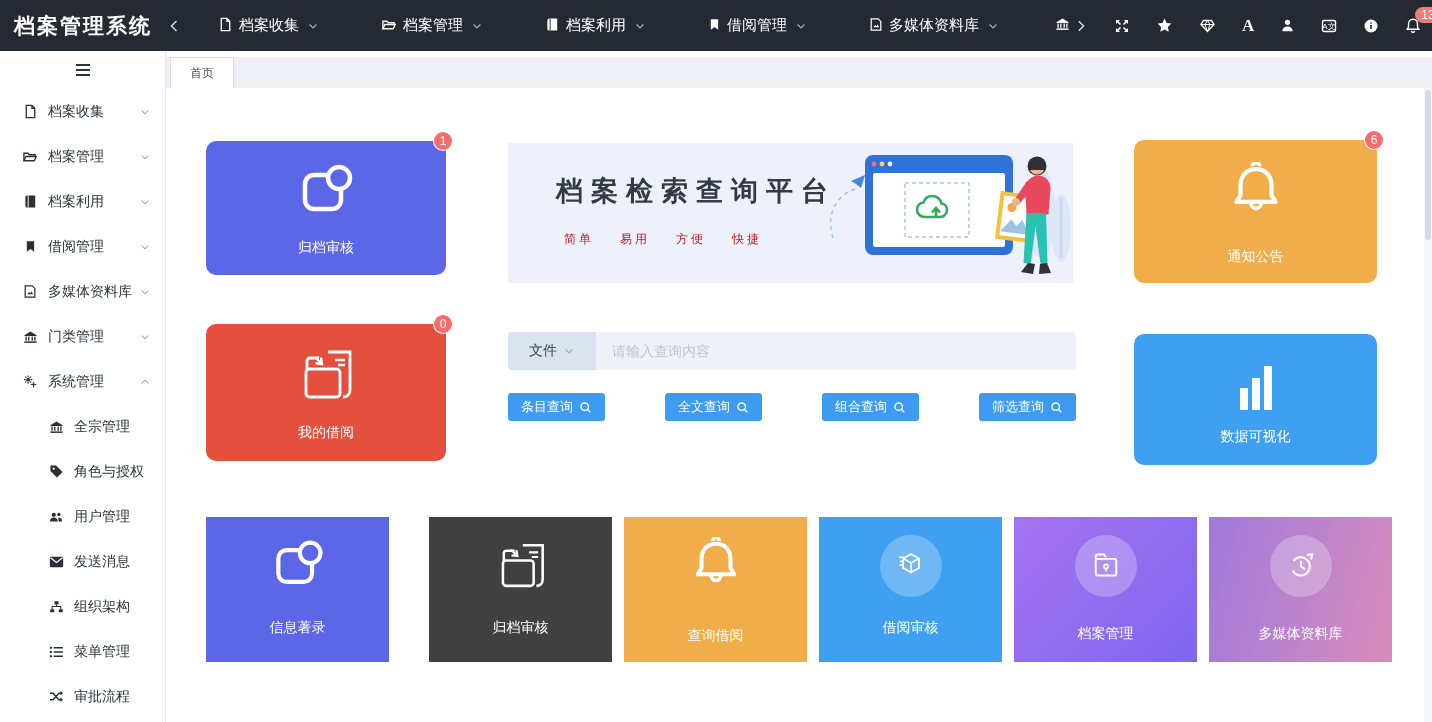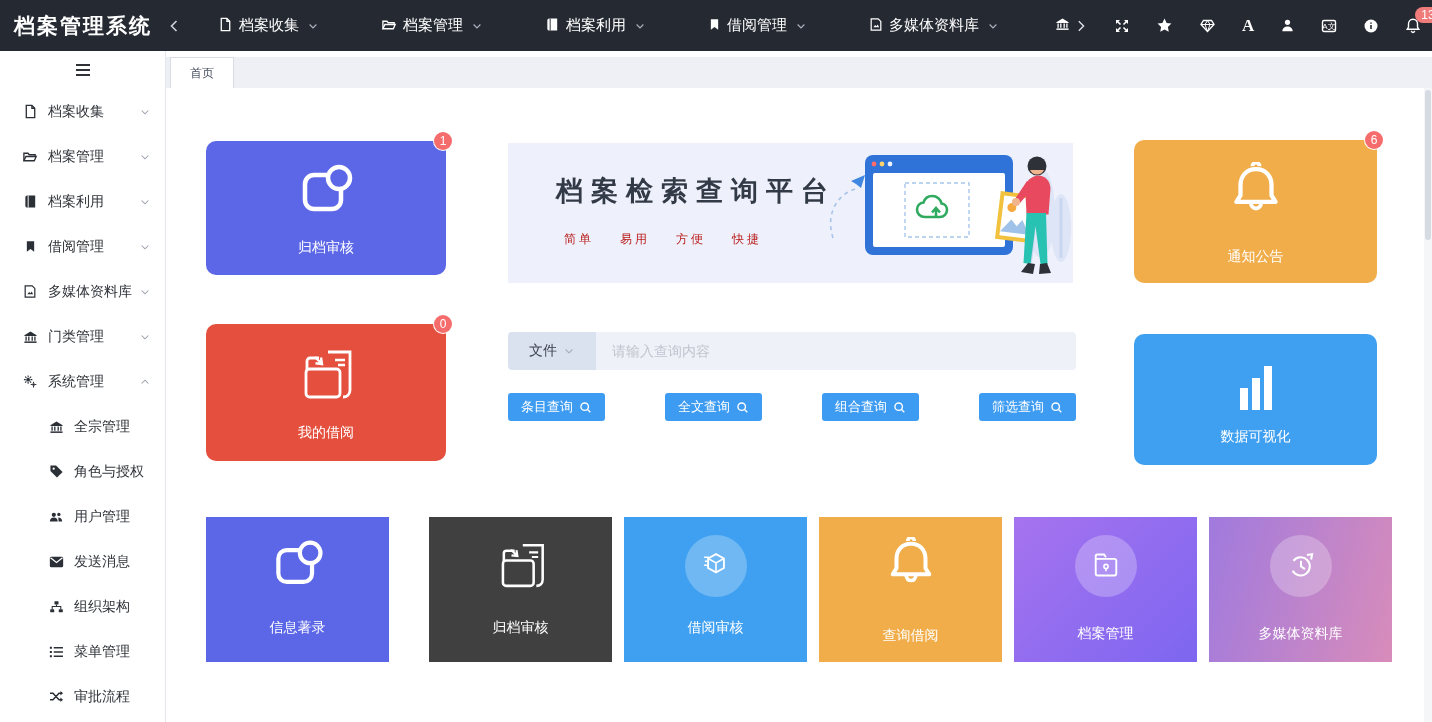--- a/index.html
+++ b/index.html
@@ -580,41 +580,41 @@
             <svg width="58" height="56" viewBox="0 0 64 62">
                 <path d="M34 8h22v38c0 4.5-3 7-7 7" fill="none" stroke="#fff" stroke-width="2.8"></path>
                 <path d="M41 16h10M44 21h7" stroke="#fff" stroke-width="2.4"></path>
                 <path d="M13 26v-9a3 3 0 0 1 3-3h9" fill="none" stroke="#fff" stroke-width="2.8"></path>
                 <path d="M21 13l7 7m-1-6.5l1 6.5-6.5-.8" fill="none" stroke="#fff" stroke-width="2.4"></path>
                 <rect x="12" y="25" width="34" height="28" rx="3.5" fill="none" stroke="#fff" stroke-width="2.8"></rect>
               </svg>
           </span>
           <span class="sc-label">归档审核</span>
         </div>
+        <div class="sc-card sc-2">
+          <span class="sc-icon">
+            <svg width="54" height="58" viewBox="0 0 48 52">
+                <path d="M24 6c-8.2 0-13 6-13 13.5v8.5l-3.4 5.5h32.8L37 28v-8.5C37 12 32.2 6 24 6z" fill="none" stroke="#fff" stroke-width="3.6" stroke-linejoin="round"></path>
+                <path d="M21 3.5a3 3 0 0 1 6 0" fill="none" stroke="#fff" stroke-width="3.2"></path>
+                <path d="M19.5 34c.5 3.4 2.3 5 4.5 5s4-1.6 4.5-5" fill="none" stroke="#fff" stroke-width="3.2"></path>
+              </svg>
+          </span>
+          <span class="sc-label">查询借阅</span>
+        </div>
         <div class="sc-card sc-3">
           <span class="sc-icon">
             <span class="sc-circle">
               <svg width="38" height="38" viewBox="0 0 48 48">
                   <path d="M24 9l10 5.5v12L24 32l-10-5.5v-12z" fill="none" stroke="#fff" stroke-width="2.4"></path>
                   <path d="M14 14.5l10 5.5 10-5.5M24 20v12" fill="none" stroke="#fff" stroke-width="2"></path>
                   <path d="M9 13h6M10 18h4M9 23h6" stroke="#fff" stroke-width="2"></path>
                 </svg>
             </span>
           </span>
           <span class="sc-label">借阅审核</span>
-        </div>
-        <div class="sc-card sc-2">
-          <span class="sc-icon">
-            <svg width="54" height="58" viewBox="0 0 48 52">
-                <path d="M24 6c-8.2 0-13 6-13 13.5v8.5l-3.4 5.5h32.8L37 28v-8.5C37 12 32.2 6 24 6z" fill="none" stroke="#fff" stroke-width="3.6" stroke-linejoin="round"></path>
-                <path d="M21 3.5a3 3 0 0 1 6 0" fill="none" stroke="#fff" stroke-width="3.2"></path>
-                <path d="M19.5 34c.5 3.4 2.3 5 4.5 5s4-1.6 4.5-5" fill="none" stroke="#fff" stroke-width="3.2"></path>
-              </svg>
-          </span>
-          <span class="sc-label">查询借阅</span>
         </div>
         <div class="sc-card sc-4">
           <span class="sc-icon">
             <span class="sc-circle">
               <svg width="38" height="38" viewBox="0 0 48 48">
                   <path d="M11 16v-4.5a2 2 0 0 1 2-2h8.5l2.5 3.5" fill="none" stroke="#fff" stroke-width="2.4"></path>
                   <rect x="11" y="15" width="26" height="21" rx="2.5" fill="none" stroke="#fff" stroke-width="2.4"></rect>
                   <circle cx="24" cy="24.5" r="2.6" fill="none" stroke="#fff" stroke-width="2"></circle>
                   <path d="M24 27v3.5" stroke="#fff" stroke-width="2"></path>
                 </svg>

